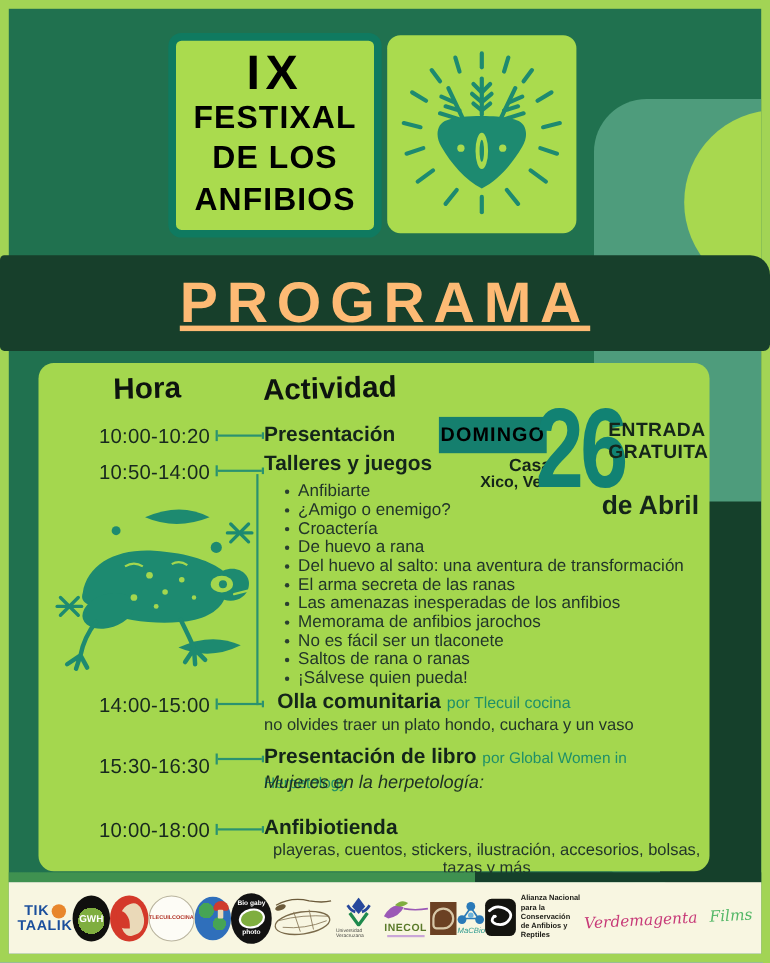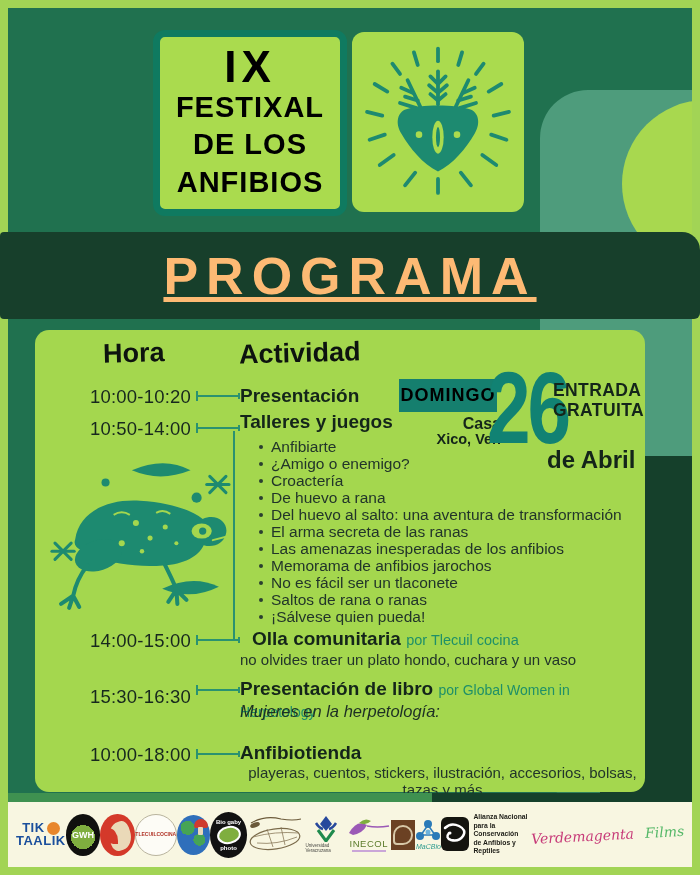--- a/index.html
+++ b/index.html
@@ -113,21 +113,21 @@
   .macbio{font-size:7px; font-style:italic; color:#2b9a8e;}
   .alianza{flex-direction:row; display:flex; align-items:center; gap:4px;}
   .alianza-sq{width:34px; height:34px; background:#14140f; border-radius:6px; display:flex; align-items:center; justify-content:center;}
   .alianza-txt{font-size:6.8px; font-weight:800; color:#1c1c16; line-height:1.25;}
   .verde{font-family:"DejaVu Serif", serif; font-style:italic; transform:rotate(-3deg); white-space:nowrap;}
   .verde .w1{color:#c73a78; font-size:14px;}
   .verde .w2{color:#55b868; font-size:14px; margin-left:6px;}
   .uv{display:flex; flex-direction:column; align-items:center;}
   .uv-label{font-size:4.5px; color:#4a4a45; margin-top:1px;}
   .inecol{display:flex; flex-direction:column; align-items:center;}
-  .inecol-name{font-size:9.5px; font-weight:400; color:#5a7a2a; letter-spacing:.5px; line-height:1;}
+  .inecol-name{font-size:9.5px; font-weight:700; color:#5a7a2a; letter-spacing:.5px; line-height:1;}
   .inecol-sub{width:34px; height:2px; background:#caa6d8; margin-top:1px;}
   .cicada-wrap{width:58px; height:40px;}
 </style>
 </head>
 <body>
 
 <div class="poster">
   <div class="bg">
     <div class="teal-blob"></div>
     <div class="green-wedge"></div>

